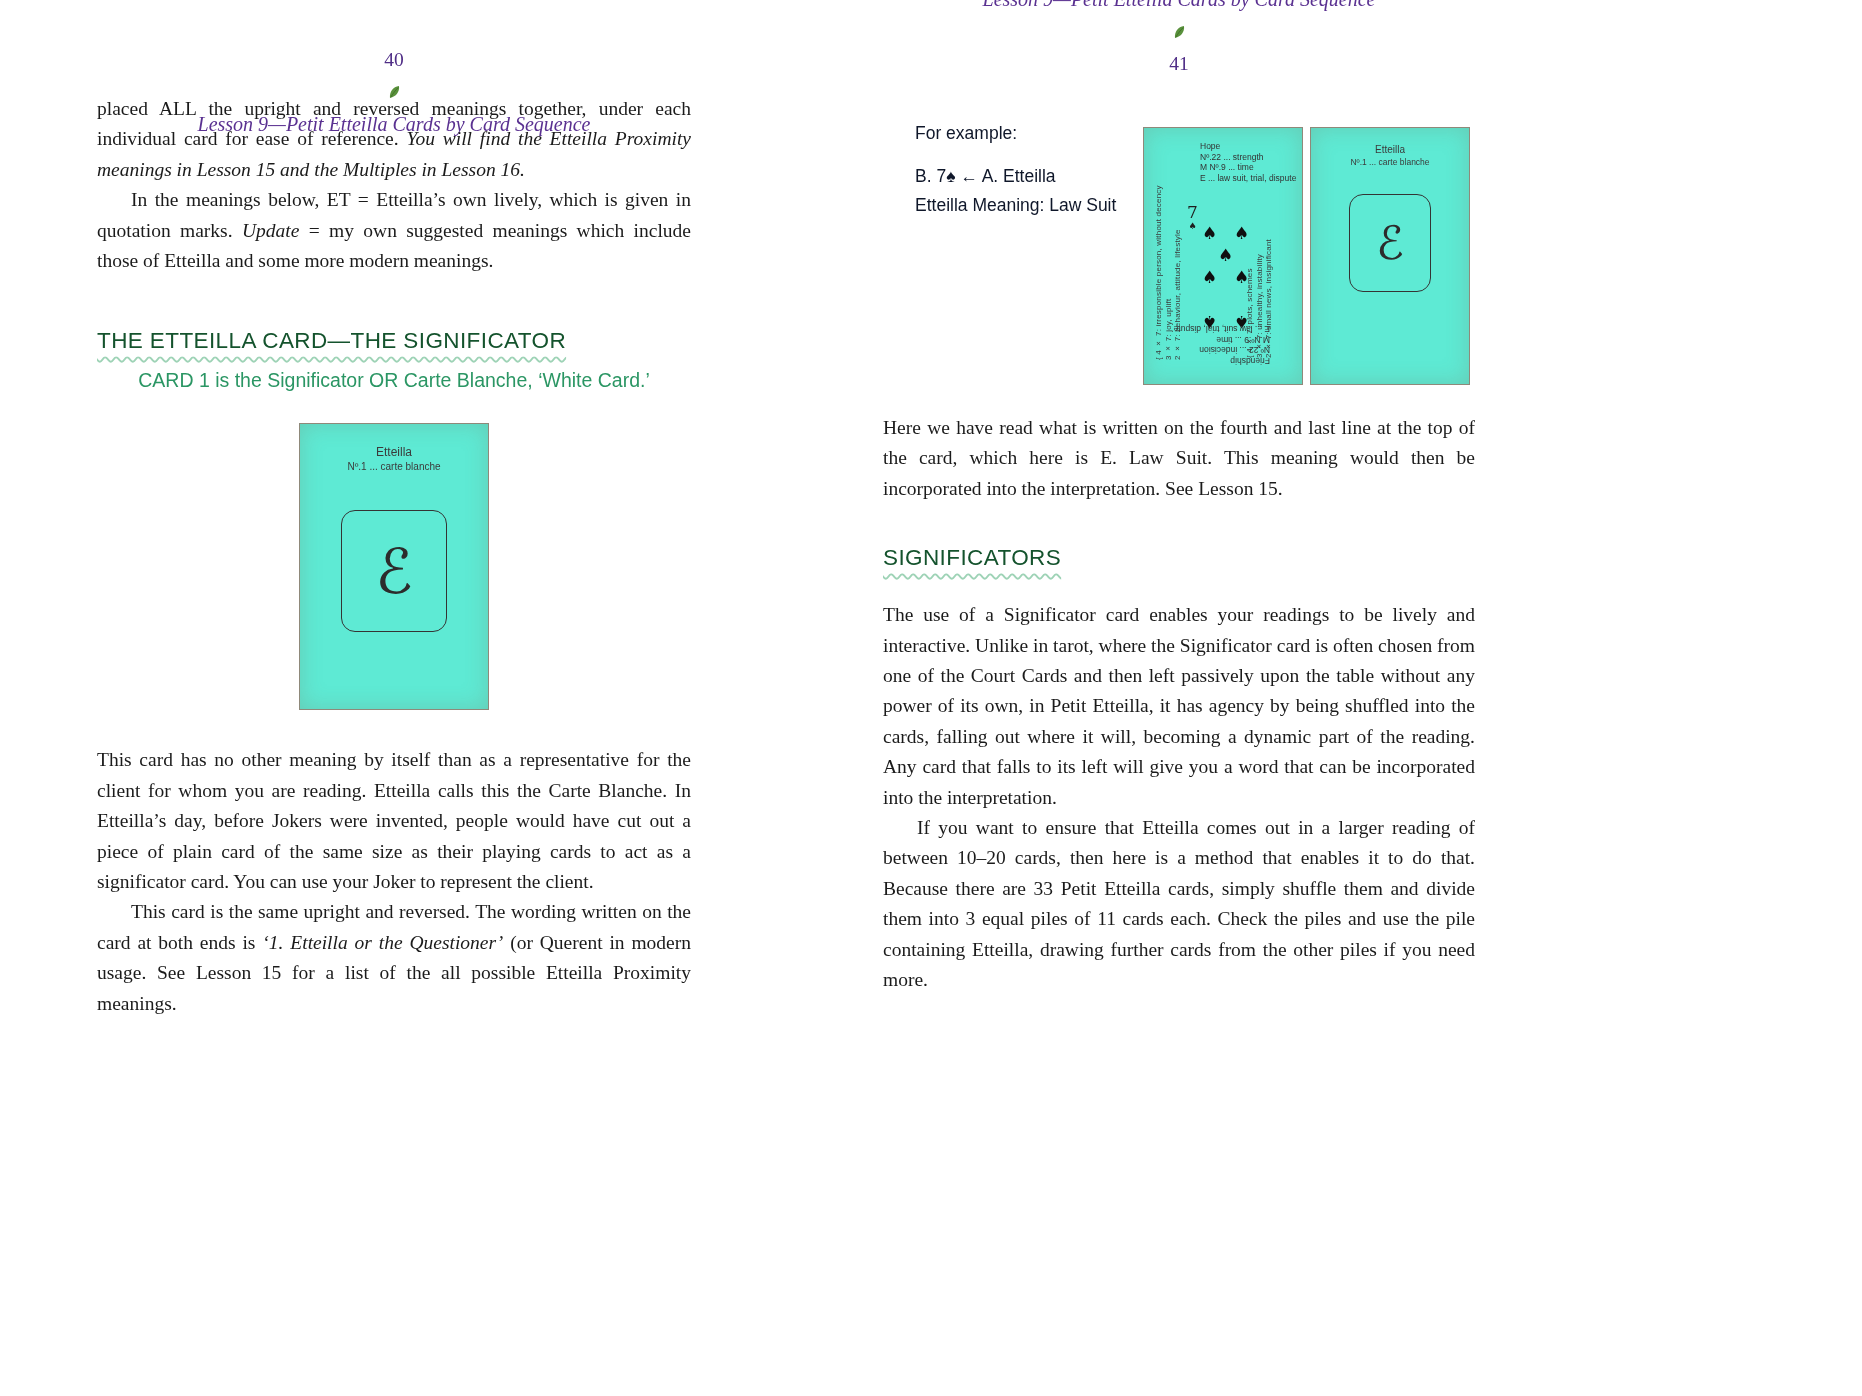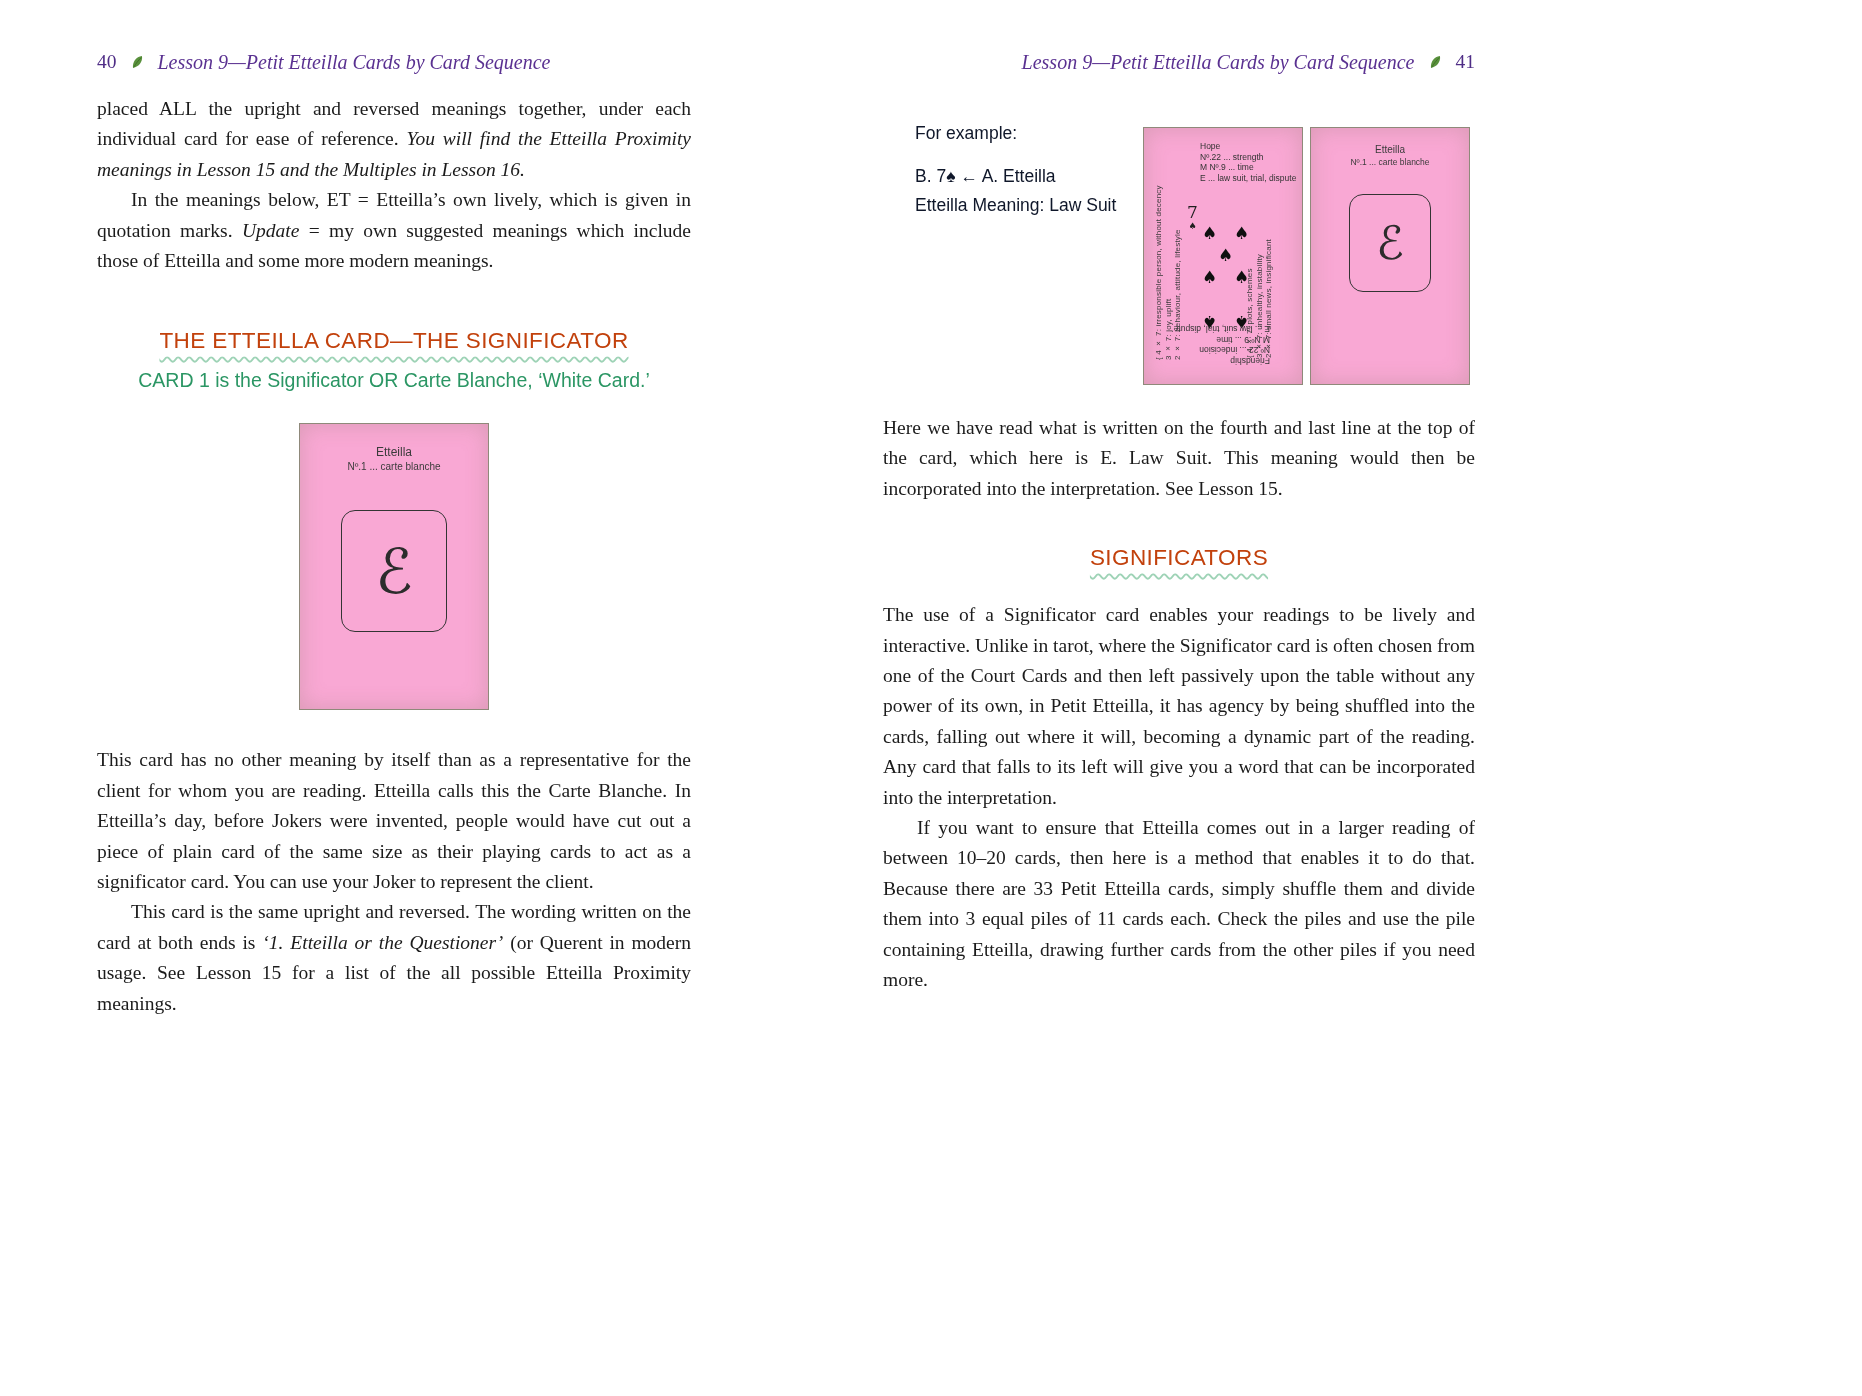--- a/index.html
+++ b/index.html
@@ -13,21 +13,21 @@
   }
   .spread { position: relative; width: 1862px; height: 1396px; background: #ffffff; }
 
   .col { position: absolute; top: 0; }
   .col-left  { left: 97px;  width: 594px; }
   .col-right { left: 883px; width: 592px; }
 
   
   .page-header {
     display: flex; align-items: center; gap: 13px;
-    margin-top: 49px; height: 26px;
+    margin-top: 49px; height: 26px; flex-direction: column;
   }
   .page-header.right { justify-content: flex-end; }
   .folio {
     font-size: 19.5px; color: #4f2d86; font-style: normal;
     font-family: "Liberation Serif", serif;
   }
   .running-title {
     font-style: italic; font-size: 20px; color: #5a3191;
     font-family: "Liberation Serif", serif;
     white-space: nowrap;
@@ -40,43 +40,43 @@
     text-align: justify; color: #1b1b1b;
   }
   .first { margin-top: 19px; }
   .indent { text-indent: 34px; }
   .after-card { margin-top: 35px; }
   .after-example { margin-top: 26px; }
   .after-heading { margin-top: 29px; }
 
   
   .h-green {
-    margin: 52px 0 0; text-align: center;
+    margin: 52px 0 0; 
     font-family: "Liberation Sans", sans-serif; font-weight: normal;
-    font-size: 22.5px; letter-spacing: 0.4px; color: #c2410c;
+    font-size: 22.5px; letter-spacing: 0.4px; color: #14532d;
   }
   .h-green.tight { margin-top: 41px; }
   .wavy {
     text-decoration-line: underline;
     text-decoration-style: wavy;
     text-decoration-color: #9ed3b6;
     text-decoration-thickness: 1.5px;
     text-underline-offset: 8px;
   }
   .h-sub {
     margin: 15px 0 0; text-align: center;
     font-family: "Liberation Sans", sans-serif;
     font-size: 19.5px; color: #2b9664;
   }
 
   
   .card-wrap { margin-top: 31px; display: flex; justify-content: center; }
   .tarot-card {
     position: relative;
-    background: #f9a8d4;
+    background: #5eead4;
     border: 1px solid #8f897a;
     box-shadow: inset 0 0 22px rgba(124,111,86,0.25);
   }
   .tarot-card.big { width: 190px; height: 287px; }
   .tarot-card.small { width: 160px; height: 258px; }
 
   .card-head { text-align: center; font-family: "Liberation Sans", sans-serif; color: #3b3b3b; }
   .big .card-head { padding-top: 21px; }
   .small .card-head { padding-top: 16px; }
   .big .card-title { font-size: 12px; }

